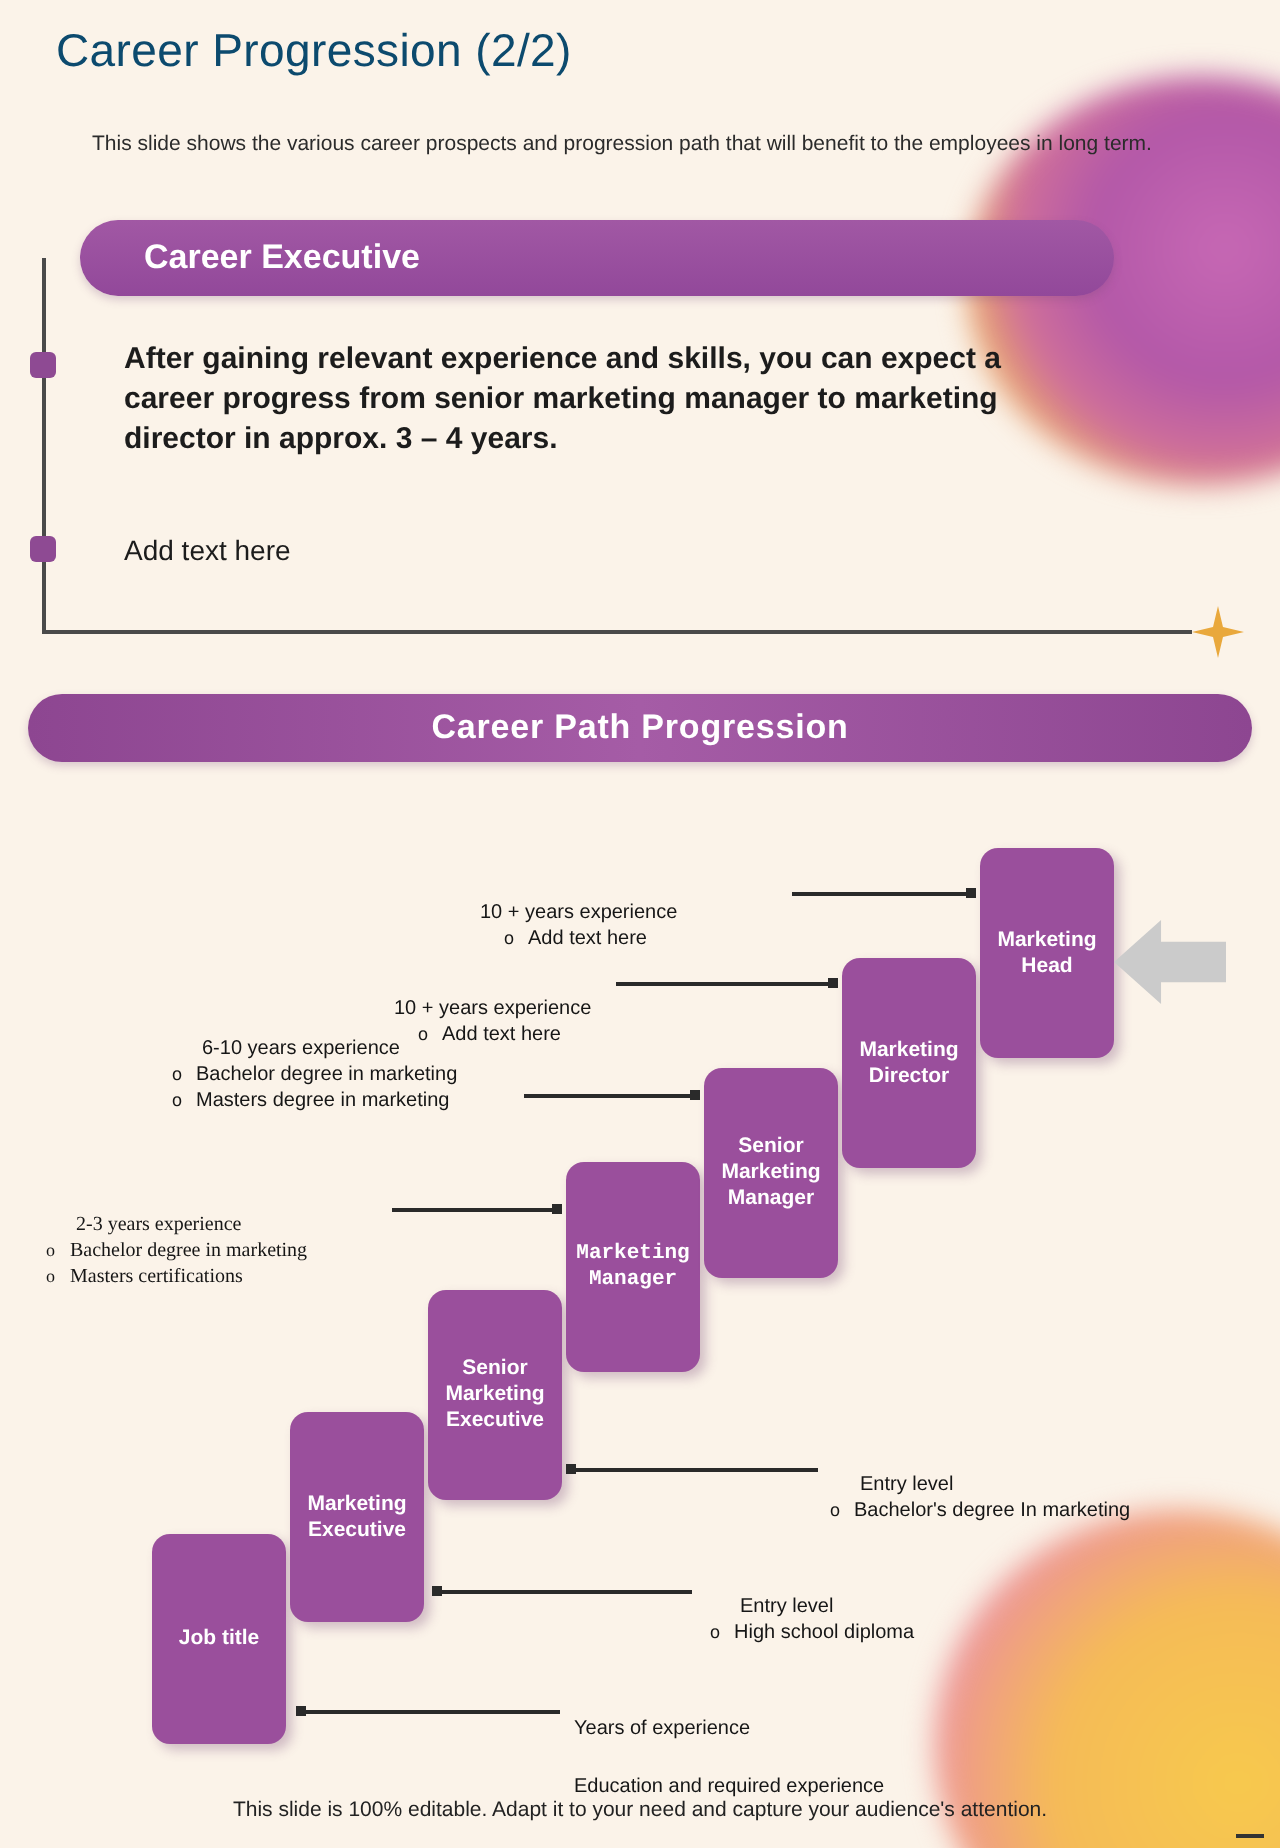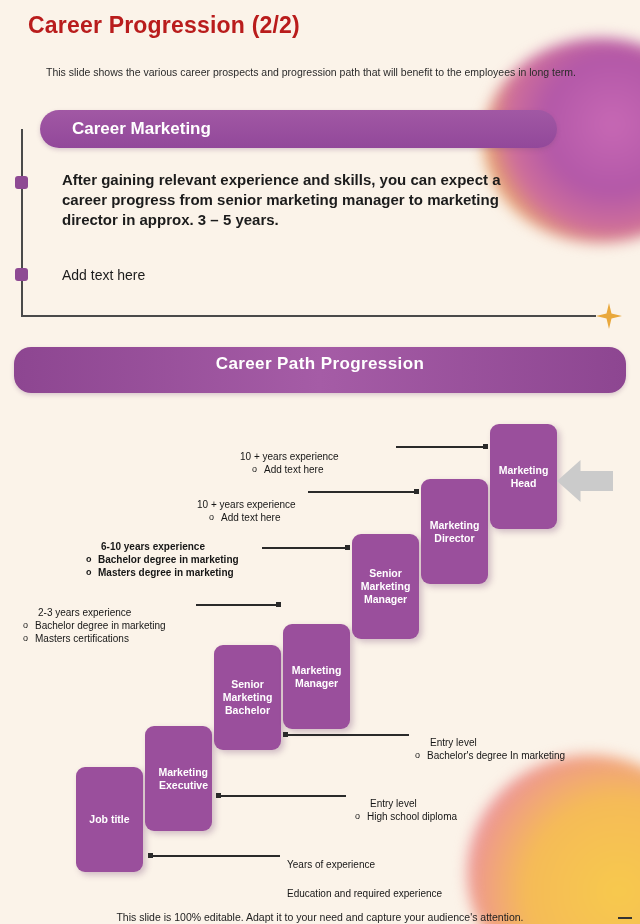--- a/index.html
+++ b/index.html
@@ -6,104 +6,104 @@
   .slide{position:relative;width:640px;height:924px;background:#fbf3e9;overflow:hidden;margin:0 auto;}
 
   
   .blob{position:absolute;border-radius:50%;filter:blur(7px);pointer-events:none;}
   .blob-top{right:-78px;top:38px;width:235px;height:205px;
     background:radial-gradient(circle at 55% 42%,#c768b4 0%,#b358a8 38%,#cf6f9a 60%,#eeb35f 78%,rgba(248,222,160,.45) 90%,rgba(248,222,160,0) 100%);}
   .blob-bottom{right:-72px;bottom:-66px;width:245px;height:235px;
     background:radial-gradient(circle at 62% 58%,#f7c94d 0%,#f5bb57 45%,#ef9d86 68%,#e891b4 83%,rgba(232,145,180,.4) 92%,rgba(232,145,180,0) 100%);}
 
   
-  .title{position:absolute;left:28px;top:12px;margin:0;font-size:23px;font-weight:bold;color:#b91c1c;letter-spacing:.2px;}
+  .title{position:absolute;left:28px;top:12px;margin:0;font-size:23px;font-weight:normal;color:#0c4a6e;letter-spacing:.2px;}
   .subtitle{position:absolute;left:28px;top:48px;margin:18px;font-size:10.5px;color:#2b2b2b;}
 
   
   .banner{position:absolute;color:#fff;font-weight:bold;box-shadow:0 2px 4px rgba(120,70,120,.25);}
   .banner-prospects{left:40px;top:110px;width:517px;height:38px;border-radius:19px;
     background:linear-gradient(180deg,#a158a4,#92489a);font-size:17px;line-height:38px;padding-left:32px;box-sizing:border-box;}
-  .banner-path{left:14px;top:347px;width:612px;height:46px;border-radius:17px;
+  .banner-path{left:14px;top:347px;width:612px;height:34px;border-radius:17px;
     background:linear-gradient(90deg,#8d4691,#a55ca6 50%,#8d4691);font-size:17px;line-height:34px;text-align:center;letter-spacing:.4px;}
 
   .vline{position:absolute;left:21px;top:129px;width:1.5px;height:187px;background:#4a4a4a;}
   .hline{position:absolute;left:21px;top:315px;width:575px;height:1.5px;background:#4a4a4a;}
   .sq{position:absolute;left:15px;width:13px;height:13px;border-radius:3px;background:#8e4a93;}
   .sq1{top:176px;} .sq2{top:268px;}
 
   .para{position:absolute;left:62px;top:170px;width:472px;margin:0;font-size:15px;font-weight:600;line-height:20px;color:#1c1c1c;}
   .addtext{position:absolute;left:62px;top:267px;margin:0;font-size:14px;font-weight:500;color:#1c1c1c;}
 
   .star{position:absolute;left:596px;top:303px;width:26px;height:26px;}
 
   
   .step{position:absolute;width:67px;height:105px;border-radius:9px;background:#9a4f9c;
     box-shadow:3px 3px 6px rgba(110,60,110,.3);display:flex;align-items:center;justify-content:center;
     text-align:center;color:#fff;font-weight:bold;font-size:10.5px;line-height:13px;padding:4px;box-sizing:border-box;}
-  .s1{left:76px;top:767px;} .s2{left:145px;top:726px;text-align:right;} .s3{left:214px;top:645px;}
-  .s4{left:283px;top:624px;} .s5{left:352px;top:534px;} .s6{left:421px;top:479px;} .s7{left:490px;top:424px;}
+  .s1{left:76px;top:767px;} .s2{left:145px;top:706px;} .s3{left:214px;top:645px;}
+  .s4{left:283px;top:581px;font-family:Liberation Mono, monospace;} .s5{left:352px;top:534px;} .s6{left:421px;top:479px;} .s7{left:490px;top:424px;}
 
   
   .ann{position:absolute;font-size:10px;line-height:13px;color:#161616;}
   .ann-title{white-space:nowrap;margin-top:16px;}
   .ann-title.indent{margin-left:15px;}
   .ann-bullet{display:flex;gap:5px;white-space:nowrap;}
   .ann-bullet.indent{margin-left:12px;}
   .o{width:7px;font-size:9px;}
-  .a1{left:240px;top:434px;} .a2{left:197px;top:482px;} .a3{left:86px;top:524px;font-weight:bold;}
-  .a4{left:23px;top:590px;} .a5{left:415px;top:720px;} .a6{left:355px;top:781px;} .a7{left:287px;top:842px;}
+  .a1{left:240px;top:434px;} .a2{left:197px;top:482px;} .a3{left:86px;top:502px;}
+  .a4{left:23px;top:590px;font-family:Liberation Serif, serif;} .a5{left:415px;top:720px;} .a6{left:355px;top:781px;} .a7{left:287px;top:842px;}
 
   
   .cline{position:absolute;height:1.5px;background:#2a2a2a;}
   .cline .dot{position:absolute;width:5px;height:5px;background:#2a2a2a;top:-2px;}
   .dot-right .dot{right:0;} .dot-left .dot{left:0;}
   .l1{left:396px;top:446px;width:92px;} .l2{left:308px;top:491px;width:111px;}
   .l3{left:262px;top:547px;width:88px;} .l4{left:196px;top:604px;width:85px;}
   .l5{left:283px;top:734px;width:126px;} .l6{left:216px;top:795px;width:130px;}
   .l7{left:148px;top:855px;width:132px;}
 
   .gray-arrow{position:absolute;left:557px;top:460px;width:56px;height:42px;background:#cbcbcb;
     clip-path:polygon(0 50%,42% 0,42% 26%,100% 26%,100% 74%,42% 74%,42% 100%);}
 
-  .footer{position:absolute;left:0;top:899px;width:100%;text-align:center;font-size:10.5px;color:#222;margin-top:12px;}
+  .footer{position:absolute;left:0;top:899px;width:100%;text-align:center;font-size:10.5px;color:#222;}
   .page-mark{position:absolute;right:8px;bottom:5px;width:14px;height:2px;background:#333;}
 </style>
 </head>
 <body>
 
 <div class="slide">
 
   <div class="blob blob-top"></div>
   <div class="blob blob-bottom"></div>
 
   <h1 class="title">Career Progression (2/2)</h1>
   <p class="subtitle">This slide shows the various career prospects and progression path that will benefit to the employees in long term.</p>
 
-  <div class="banner banner-prospects">Career Marketing</div>
+  <div class="banner banner-prospects">Career Executive</div>
   <div class="vline"></div>
   <div class="hline"></div>
   <div class="sq sq1"></div>
   <div class="sq sq2"></div>
-  <p class="para">After gaining relevant experience and skills, you can expect a career progress from senior marketing manager to marketing director in approx. 3 – 5 years.</p>
+  <p class="para">After gaining relevant experience and skills, you can expect a career progress from senior marketing manager to marketing director in approx. 3 – 4 years.</p>
   <p class="addtext">Add text here</p>
   <svg class="star" viewBox="0 0 24 24">
     <path d="M12 0 L14.3 9.7 L24 12 L14.3 14.3 L12 24 L9.7 14.3 L0 12 L9.7 9.7 Z" fill="#e9a83c"></path>
   </svg>
 
   <div class="banner banner-path">Career Path Progression</div>
 
   <div class="step s1">
       <span>Job title</span>
     </div>
   <div class="step s2">
       <span>Marketing Executive</span>
     </div>
   <div class="step s3">
-      <span>Senior Marketing Bachelor</span>
+      <span>Senior Marketing Executive</span>
     </div>
   <div class="step s4">
       <span>Marketing Manager</span>
     </div>
   <div class="step s5">
       <span>Senior Marketing Manager</span>
     </div>
   <div class="step s6">
       <span>Marketing Director</span>
     </div>

